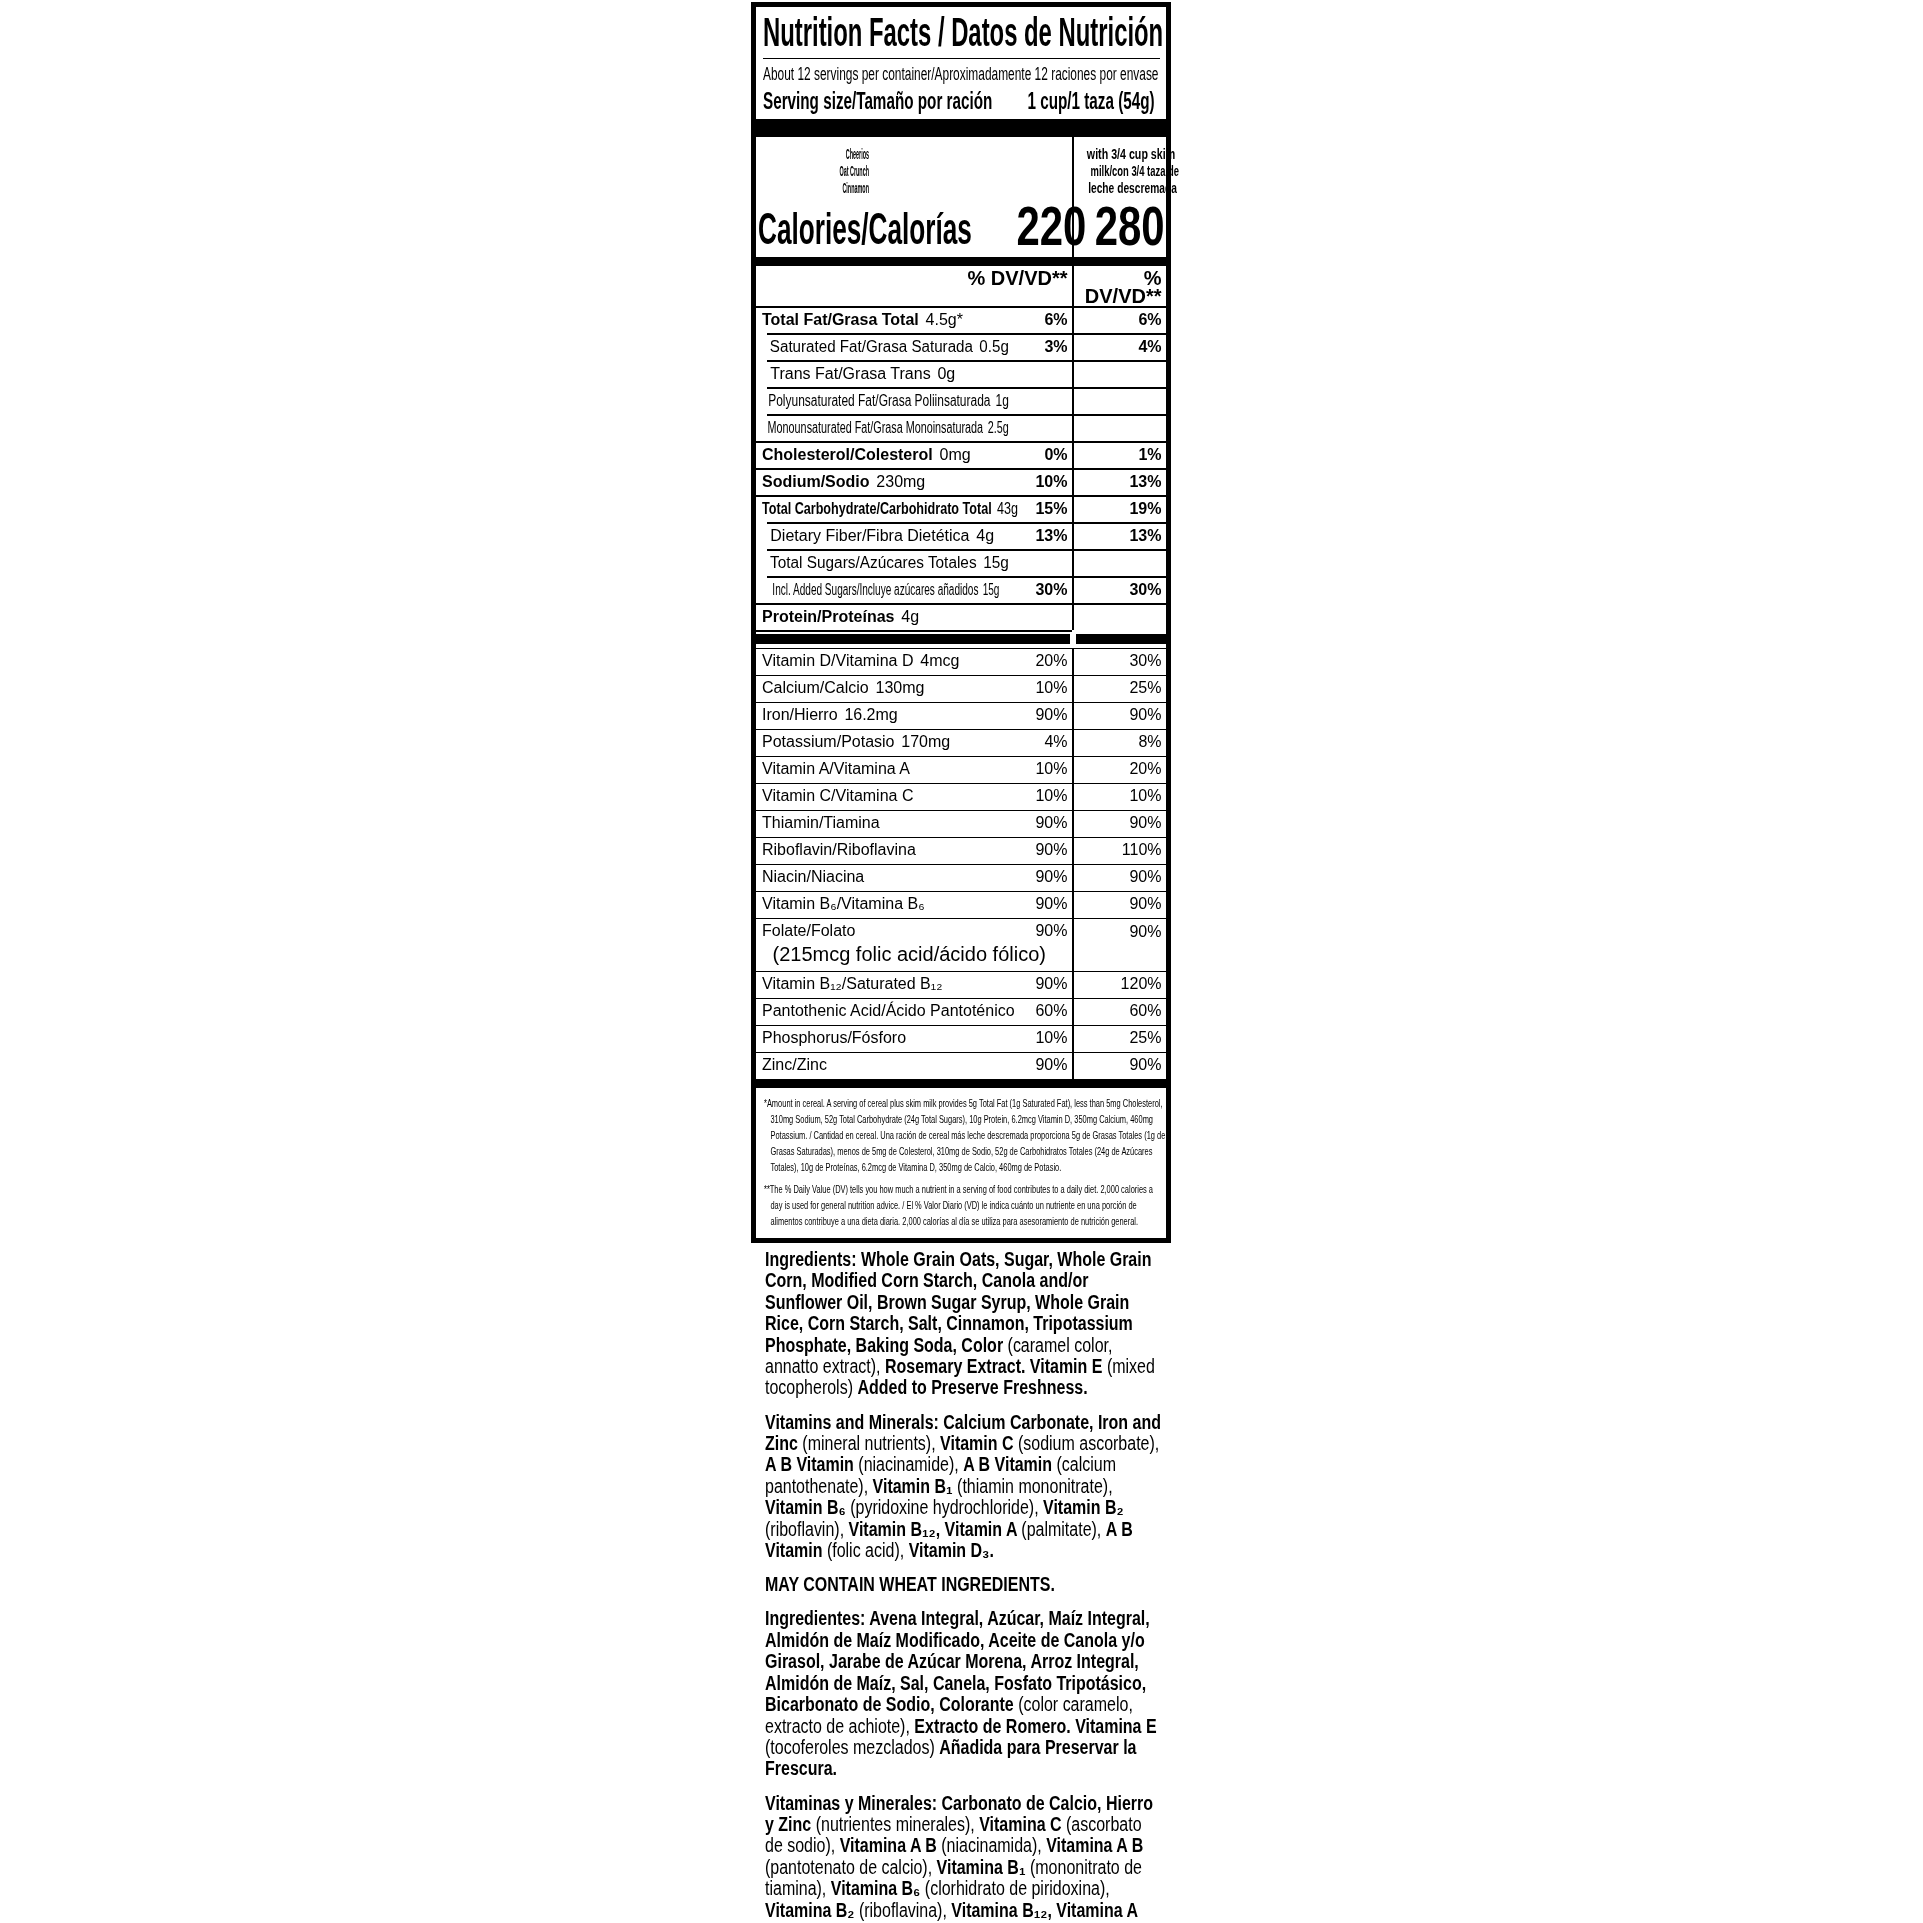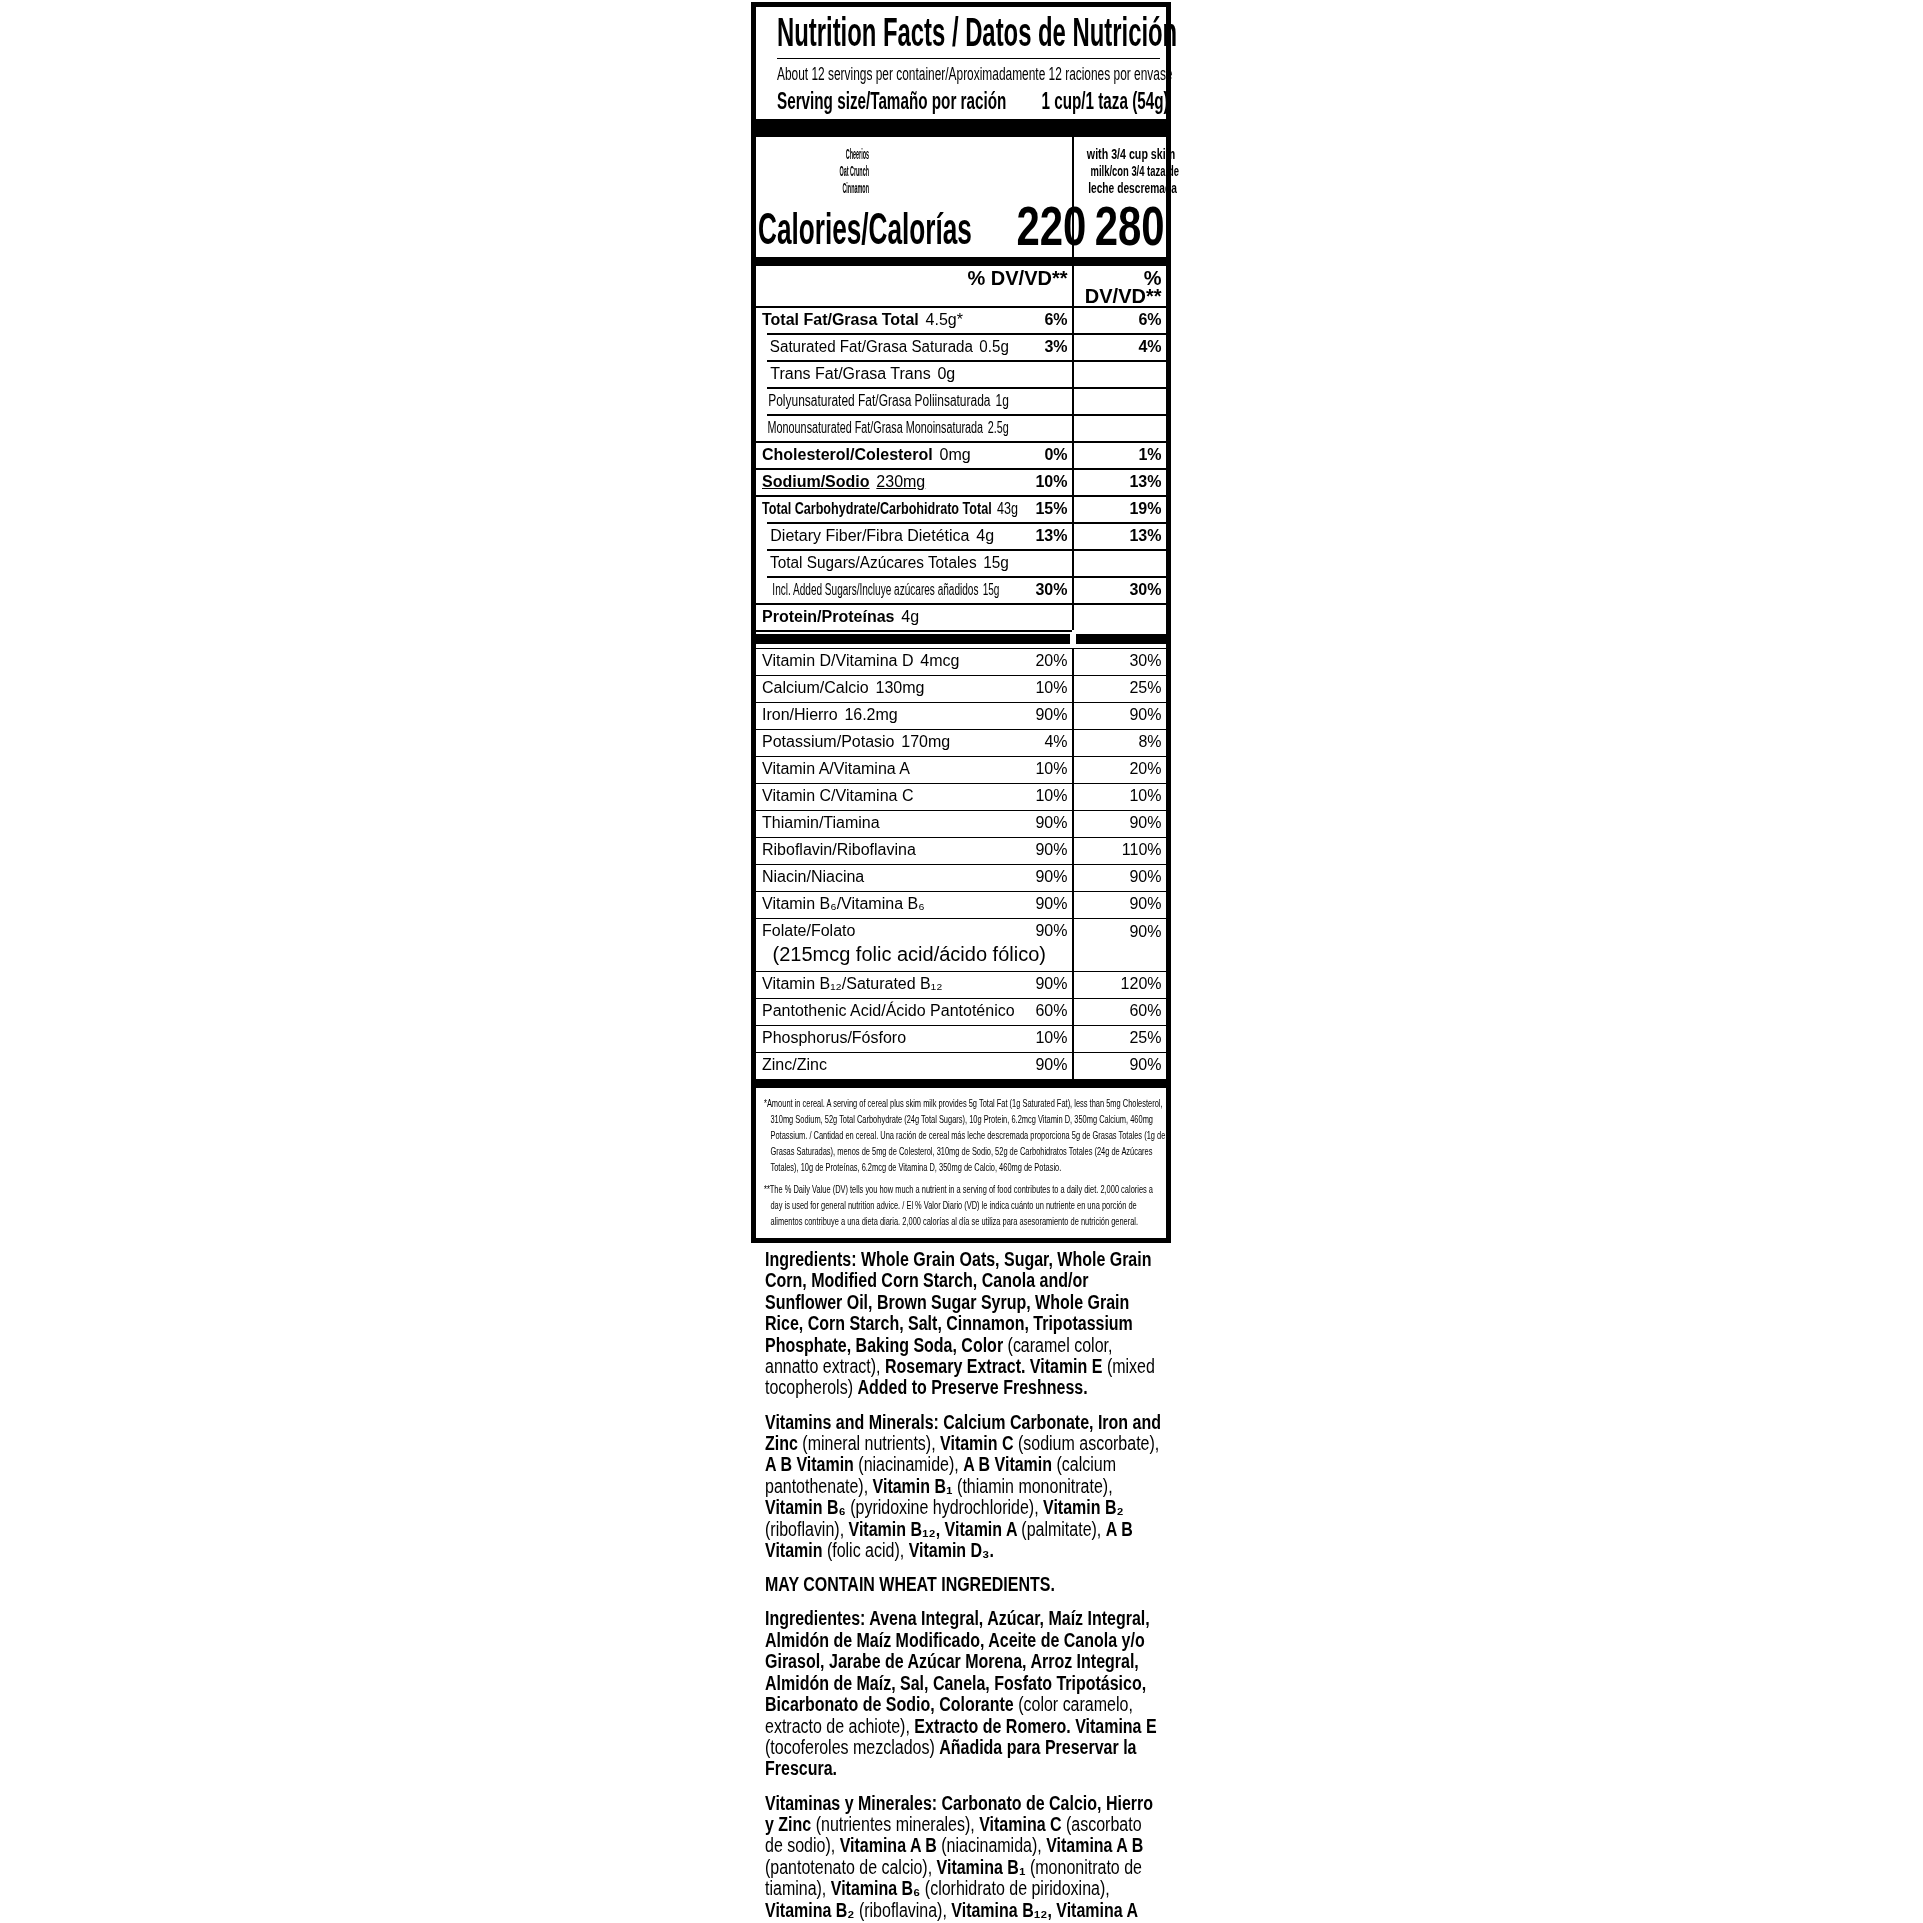--- a/index.html
+++ b/index.html
@@ -6,21 +6,21 @@
   body{
     width:1924px;height:1924px;position:relative;overflow:hidden;
     background:#ffffff;color:#000;
     font-family:"Liberation Sans","DejaVu Sans",sans-serif;
     -webkit-font-smoothing:antialiased;
   }
   .panel{
     position:absolute;left:751px;top:1.5px;width:410px;
     border:5.3px solid #000;background:#fff;box-sizing:content-box;
   }
-  .p-head{padding:3px 6px 0 6.8px;margin-left:14px;}
+  .p-head{padding:3px 6px 0 6.8px;}
   .title{font-size:41px;line-height:45px;font-weight:bold;}
   .rule{height:1.5px;background:#000;margin:3px 0 3.8px;}
   .servings{font-size:18px;line-height:22.5px;font-weight:normal;}
   .ssrow{font-size:23px;line-height:30px;font-weight:bold;margin:0.8px 0 3px;}
   .ssrow .sp{display:inline-block;width:53px;}
   .fitw{display:inline-block;white-space:nowrap;transform-origin:0 50%;vertical-align:bottom;}
   .thickbar{height:18px;background:#000;}
   .thinbar{height:9px;background:#000;}
 
   .grid{display:grid;grid-template-columns:316px 94px;}
@@ -143,21 +143,21 @@
         <span class="dv b"></span>
       </div>
       <div class="cell line nrow-l">
         <span class="fitw" style="padding-left: 0px; transform-origin: 0px 50%; transform: scaleX(1); width: 206px; flex-shrink: 0;"><span class="lab b">Cholesterol/Colesterol</span><span class="amt">0mg</span></span>
         <span class="dv b">0%</span>
       </div>
       <div class="cell rcell line nrow-r">
         <span class="dv b">1%</span>
       </div>
       <div class="cell line nrow-l">
-        <span class="fitw" style="padding-left: 0px; transform-origin: 0px 50%; transform: scaleX(1); width: 161px; flex-shrink: 0; text-decoration: underline;"><span class="lab b">Sodium/Sodio</span><span class="amt">230mg</span></span>
+        <span class="fitw" style="padding-left: 0px; transform-origin: 0px 50%; transform: scaleX(1); width: 161px; flex-shrink: 0;"><span class="lab b">Sodium/Sodio</span><span class="amt">230mg</span></span>
         <span class="dv b">10%</span>
       </div>
       <div class="cell rcell line nrow-r">
         <span class="dv b">13%</span>
       </div>
       <div class="cell line nrow-l">
         <span class="fitw" style="padding-left: 0px; transform-origin: 0px 50%; transform: scaleX(0.786885); width: 252px; flex-shrink: 0;"><span class="lab b">Total Carbohydrate/Carbohidrato Total</span><span class="amt">43g</span></span>
         <span class="dv b">15%</span>
       </div>
       <div class="cell rcell line nrow-r">

